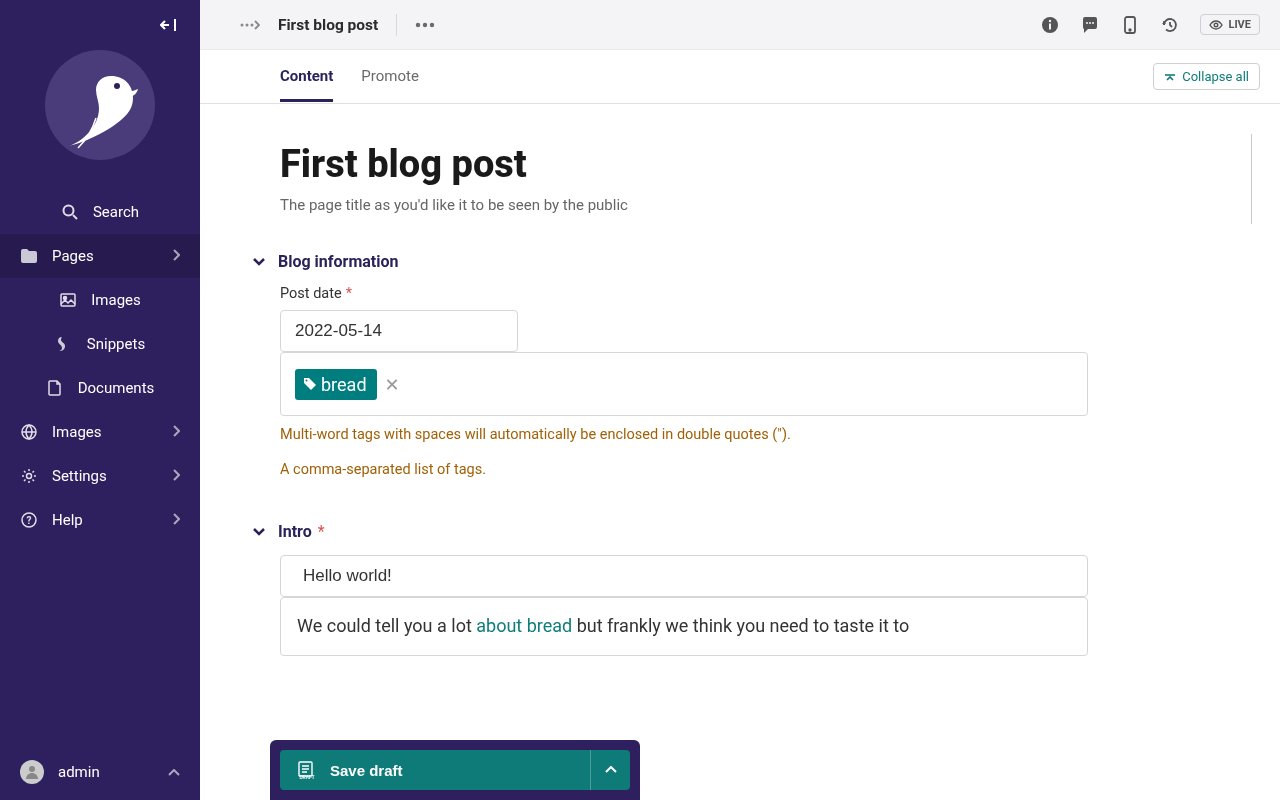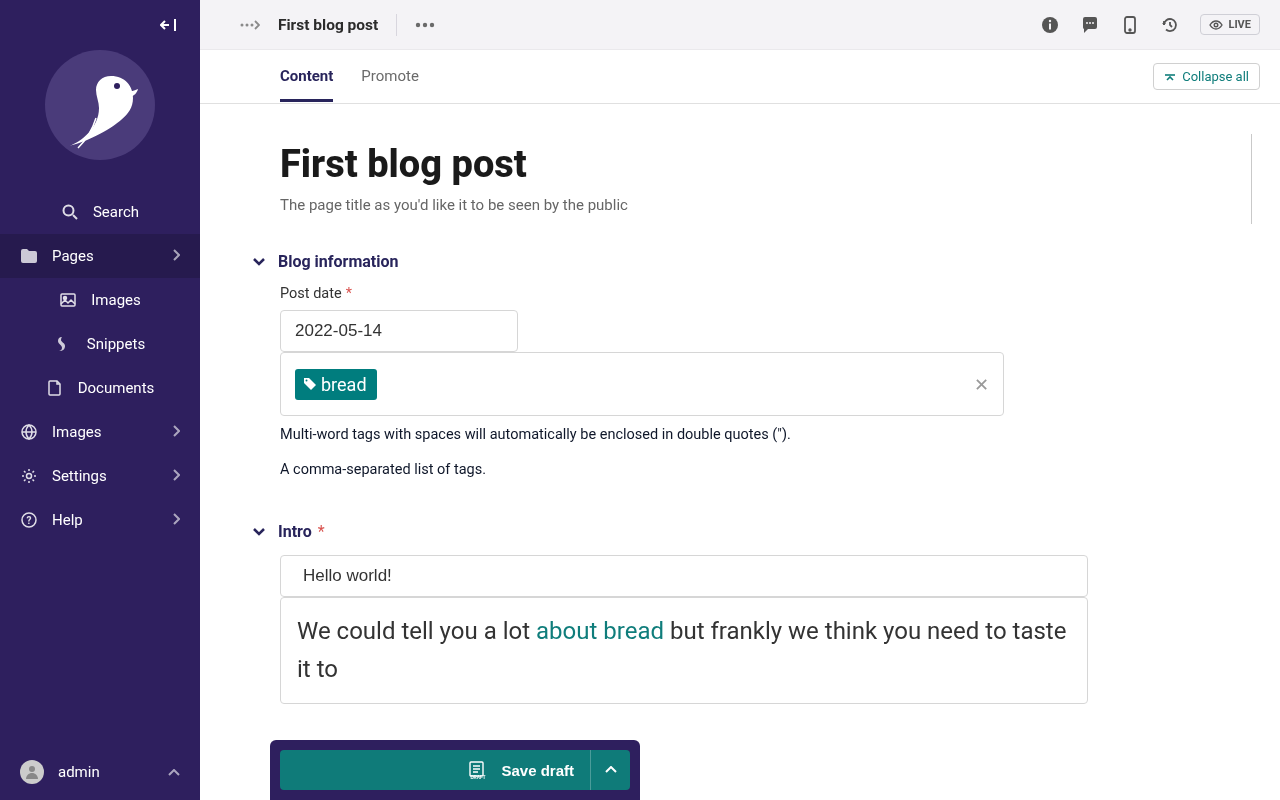--- a/index.html
+++ b/index.html
@@ -61,33 +61,33 @@
 
   .section-head{display:flex;align-items:center;gap:12px;margin:0 0 14px -28px;}
   .section-head .chevd{color:var(--heading);}
   .section-head .label{font-weight:700;color:var(--heading);font-size:16px;}
   .req{color:var(--red);margin-left:4px;}
 
   .field-label{font-size:14.5px;color:#333;margin:14px 0 8px;}
   .field-label.sm{margin-top:0;}
 
   input.text-input{width:238px;height:42px;border:1px solid #d6d6d6;border-radius:4px;padding:0 14px;font-size:17px;color:#333;}
-  .tags-box{width:724px;min-height:64px;border:1px solid #d6d6d6;border-radius:4px;padding:12px 14px;display:flex;align-items:center;gap:6px;justify-content:space-between;}
+  .tags-box{width:808px;min-height:64px;border:1px solid #d6d6d6;border-radius:4px;padding:12px 14px;display:flex;align-items:center;gap:6px;}
   .tag-chip{background:var(--teal);color:#fff;border-radius:3px;padding:5px 10px 5px 8px;font-size:18px;display:inline-flex;align-items:center;gap:4px;}
   .tag-remove{color:#9a9a9a;font-size:18px;margin-left:2px;}
-  .hint{color:#0f172a;font-size:14.5px;margin:10px 0 0;}
+  .hint{color:#a16207;font-size:14.5px;margin:10px 0 0;}
 
   .wide-input{width:808px;height:42px;border:1px solid #d6d6d6;border-radius:4px;padding:0 22px;font-size:17px;color:#333;}
 
-  .body-box{width:808px;border:1px solid #d6d6d6;border-radius:4px;padding:14px 16px;font-size:24px;color:#333;line-height:1.6;}
+  .body-box{width:808px;border:1px solid #d6d6d6;border-radius:4px;padding:14px 16px;font-size:18px;color:#333;line-height:1.6;}
   .body-box a{color:var(--link);text-decoration:none;}
 
   
   .save-footer{position:absolute;left:270px;bottom:0;width:370px;background:#2e1f5e;border-radius:6px 6px 0 0;padding:10px;display:flex;}
-  .save-btn{flex:1;background:#0f7b79;color:#fff;border:none;border-radius:4px 0 0 4px;height:40px;display:flex;align-items:center;gap:12px;padding:0 16px;font-size:15px;font-weight:700;cursor:pointer;justify-content:flex-end;}
+  .save-btn{flex:1;background:#0f7b79;color:#fff;border:none;border-radius:4px 0 0 4px;height:40px;display:flex;align-items:center;gap:12px;padding:0 16px;font-size:15px;font-weight:700;cursor:pointer;}
   .save-drop{width:40px;background:#0f7b79;border:none;border-left:1px solid rgba(255,255,255,.25);border-radius:0 4px 4px 0;color:#fff;display:flex;align-items:center;justify-content:center;cursor:pointer;}
 </style>
 </head>
 <body>
 
 <nav class="sidebar">
   <div class="collapse-toggle">
     <svg width="18" height="14" viewBox="0 0 18 14" fill="none" stroke="#fff" stroke-width="2">
         <path d="M15 1v12"></path>
         <path d="M9 7H1"></path>

